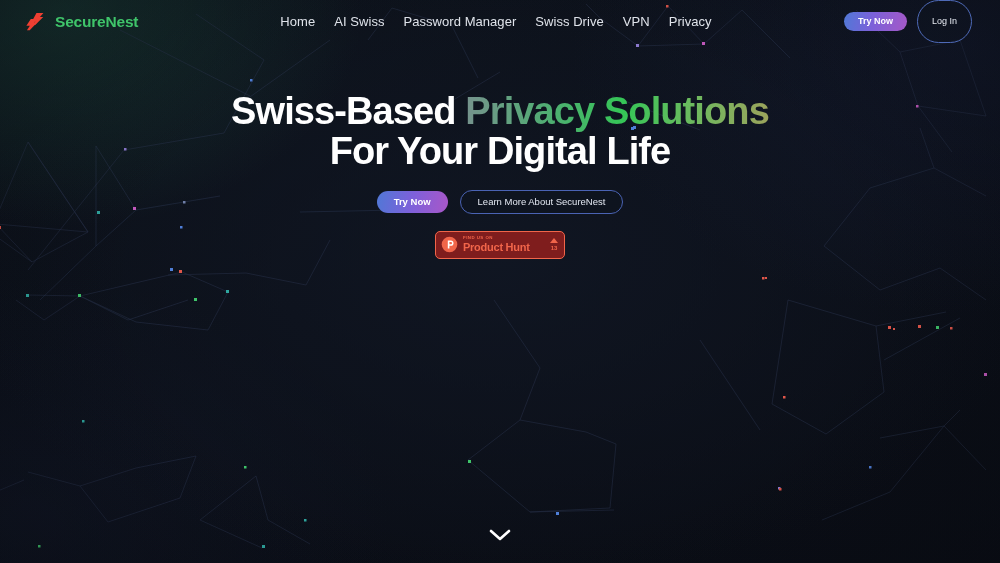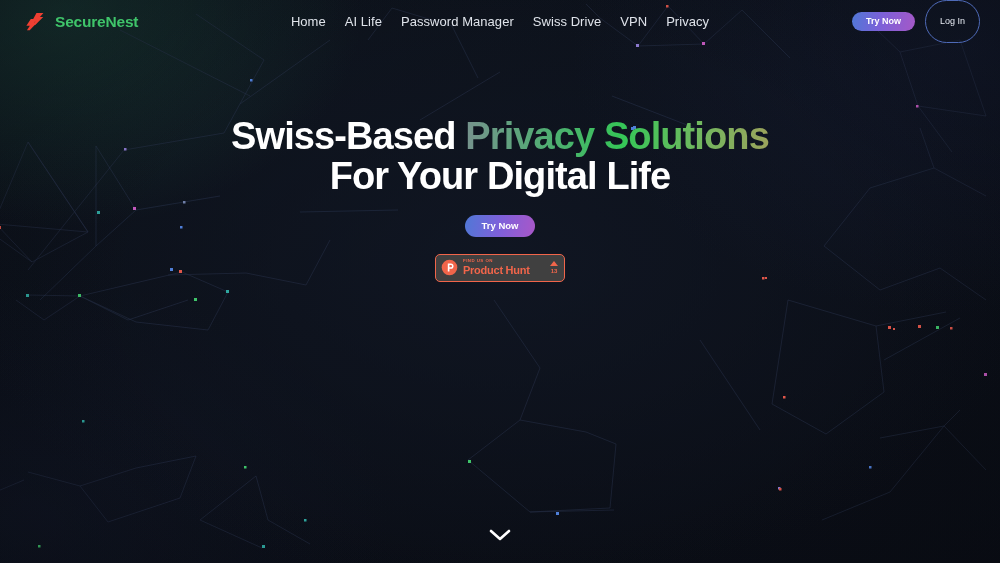--- a/index.html
+++ b/index.html
@@ -39,21 +39,21 @@
   #vignette {
     position: absolute;
     inset: 0;
     pointer-events: none;
     background: radial-gradient(ellipse 900px 620px at 50% 50%, rgba(0,0,0,0) 40%, rgba(5,7,12,0.55) 100%);
   }
 
   
   header {
     position: absolute;
-    top: 0; left: 0; right: 0;
+    top: 0; left: 0; right: 8px;
     height: 43px;
     display: flex;
     align-items: center;
     padding: 0 20px 0 24px;
     z-index: 30;
   }
 
   .brand {
     display: flex;
     align-items: center;
@@ -120,21 +120,21 @@
   
   .hero {
     position: absolute;
     top: 0; left: 0;
     width: 1000px;
     height: 563px;
     display: flex;
     flex-direction: column;
     align-items: center;
     justify-content: flex-start;
-    padding-top: 116px;
+    padding-top: 91px;
     z-index: 20;
     text-align: center;
   }
 
   h1.headline {
     font-size: 38px;
     line-height: 40px;
     font-weight: 700;
     letter-spacing: -0.9px;
     color: #ffffff;
@@ -185,21 +185,21 @@
     cursor: pointer;
     line-height: 1;
     font-family: inherit;
   }
 
   
   .ph-badge {
     margin-top: 17px;
     width: 130px;
     height: 28px;
-    background: #404040;
+    background: #7f1d1d;
     border: 1.4px solid #f1654a;
     border-radius: 5px;
     display: flex;
     align-items: center;
     padding: 0 6px 0 5px;
     gap: 5px;
     cursor: pointer;
   }
   .ph-logo {
     width: 17px; height: 17px;
@@ -406,21 +406,21 @@
   <div class="brand">
     <svg class="brand-mark" viewBox="0 0 24 24" xmlns="http://www.w3.org/2000/svg">
       <path d="M13.6 2.2 L21.2 2.2 L17.4 6.6 L21.0 6.6 L12.2 15.4 L9.2 15.4 L12.4 11.6 L8.4 11.6 Z" fill="#ef3f32"></path>
       <path d="M7.4 8.6 L14.2 8.6 L11.0 12.2 L14.6 12.2 L6.2 21.0 L3.2 21.0 L6.4 16.2 L2.6 16.2 Z" fill="#ef3f32"></path>
     </svg>
     <span class="brand-name">SecureNest</span>
   </div>
 
   <nav class="mainnav">
     <a href="#">Home</a>
-    <a href="#">AI Life</a>
+    <a href="#">AI Swiss</a>
     <a href="#">Password Manager</a>
     <a href="#">Swiss Drive</a>
     <a href="#">VPN</a>
     <a href="#">Privacy</a>
   </nav>
 
   <div class="header-actions">
     <button class="btn-try-sm">Try Now</button>
     <button class="btn-login-sm">Log In</button>
   </div>
@@ -430,20 +430,21 @@
 <section class="hero">
 
   <h1 class="headline">
     <span>Swiss-Based </span><span class="grad-text">Privacy Solutions</span><br>
     <span>For Your Digital Life</span>
   </h1>
 
 
   <div class="cta-row">
     <button class="btn-try-lg">Try Now</button>
+    <button class="btn-learn">Learn More About SecureNest</button>
   </div>
 
   <div class="ph-badge">
     <svg class="ph-logo" viewBox="0 0 24 24" xmlns="http://www.w3.org/2000/svg">
       <circle cx="12" cy="12" r="11" fill="#f1654a"></circle>
       <path d="M9.6 6.4 L9.6 17.6 L11.9 17.6 L11.9 13.9 L14.0 13.9 C16.2 13.9 17.7 12.4 17.7 10.15 C17.7 7.9 16.2 6.4 14.0 6.4 Z M11.9 8.5 L13.9 8.5 C14.9 8.5 15.5 9.2 15.5 10.15 C15.5 11.1 14.9 11.8 13.9 11.8 L11.9 11.8 Z" fill="#ffffff"></path>
     </svg>
     <div class="ph-texts">
       <span class="ph-kicker">FIND US ON</span>
       <span class="ph-title">Product Hunt</span>

